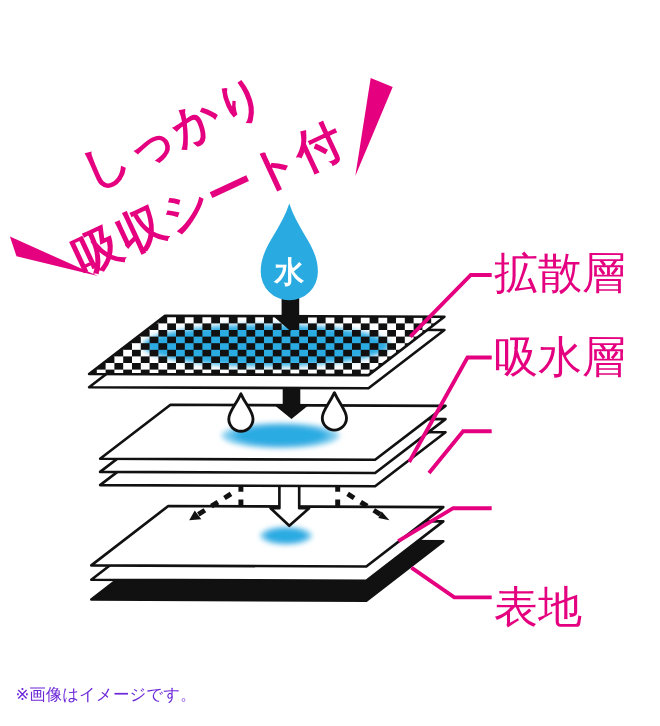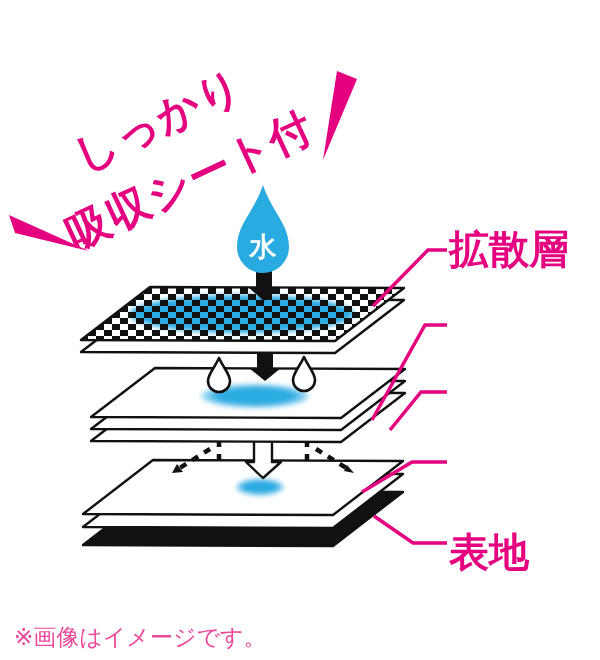--- a/index.html
+++ b/index.html
@@ -10,24 +10,24 @@
 
   
   .slogan{position:absolute;color:var(--magenta,#e4007f);font-weight:800;
           font-size:43px;letter-spacing:1px;white-space:nowrap;
           transform:translate(-50%,-50%) rotate(-25deg);}
   .slogan.l1{left:158px;top:121px;}
   .slogan.l2{left:190px;top:181px;}
 
   
   .layer-label{position:absolute;left:449px;color:var(--magenta,#e4007f);
-               font-weight:700;font-size:40px;line-height:42px;white-space:nowrap;}
+               font-weight:400;font-size:40px;line-height:42px;white-space:nowrap;}
   .ll-1{top:228px;} .ll-2{top:304px;} .ll-3{top:371px;} .ll-4{top:441px;} .ll-5{top:516px;margin-top:15px;}
 
-  .footnote{position:absolute;left:14px;top:622px;font-size:23px;color:#ec4899;}
+  .footnote{position:absolute;left:14px;top:622px;font-size:15px;color:#6d28d9;}
 
   
   .mg{fill:var(--magenta,#e4007f);}
   .mg-line{stroke:var(--magenta,#e4007f);stroke-width:3.5;fill:none;}
   .blue{fill:var(--blue,#29abe2);}
   .outl{stroke:#111;stroke-width:2.4;stroke-linejoin:round;}
   .white{fill:#fff;}
   .blackf{fill:#111;}
   .dash{stroke:#111;stroke-width:4.5;fill:none;stroke-dasharray:7 7;}
   .watertext{fill:#fff;font-weight:800;font-size:27px;
@@ -117,16 +117,17 @@
       <polyline class="mg-line" points="390,430 421,392 447,392"></polyline>
       <polyline class="mg-line" points="362,492 412,462 447,462"></polyline>
       <polyline class="mg-line" points="374,516 413,543 447,543"></polyline>
     </g>
   </svg>
 
   <div class="slogan l1">しっかり</div>
   <div class="slogan l2">吸収シート付</div>
 
   <div class="layer-label ll-1">拡散層</div>
+  <div class="layer-label ll-2">吸水層</div>
   <div class="layer-label ll-5">表地</div>
 
   <div class="footnote">※画像はイメージです。</div>
 </div>
 
 </body></html>

